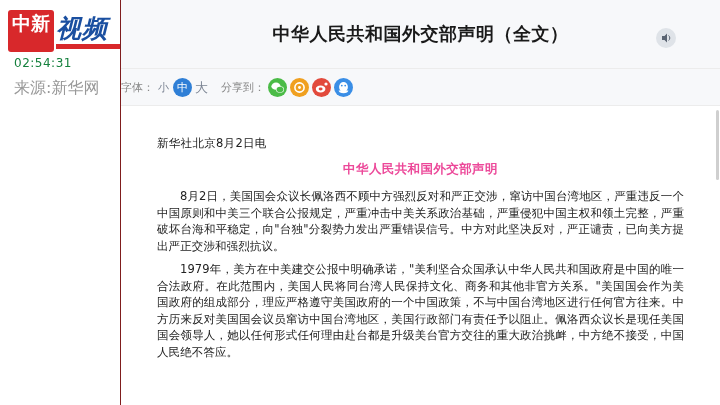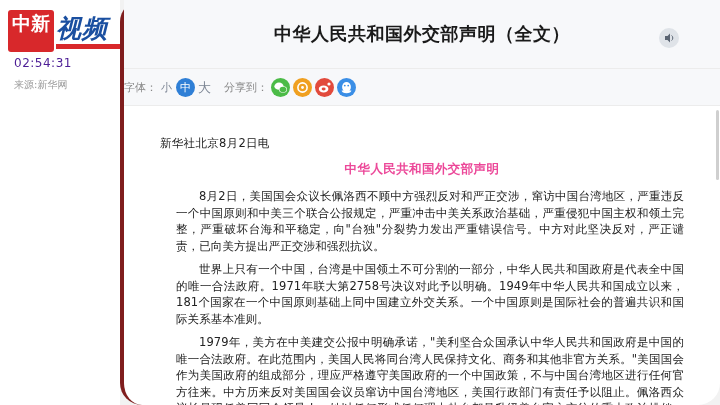--- a/index.html
+++ b/index.html
@@ -61,38 +61,37 @@
   .logo-underline {
     position: absolute;
     left: 48px; top: 34px;
     width: 64px; height: 5px;
     background: #d8282b;
   }
   .timestamp {
     position: absolute;
     left: 14px; top: 56px;
     font-size: 12px;
-    color: #4c1d95;
+    color: #15803d;
     letter-spacing: 0.5px;
   }
   .source {
     position: absolute;
     left: 14px; top: 78px;
-    font-size: 10px;
+    font-size: 16px;
     color: #999999;
   }
   
   .content {
     position: absolute;
     left: 120px; top: 0;
     width: 600px; height: 405px;
     background: #ffffff;
-    border-left: 4px solid #7f1d1d;
+    border-left: 1px solid #7f1d1d;
     box-sizing: border-box;
-    border-radius: 22px;
   }
   .header {
     position: relative;
     height: 68px;
     background: #f7f8fa;
     border-bottom: 1px solid #ececec;
   }
   .title {
     position: absolute;
     left: 0; right: 0; top: 22px;
@@ -173,21 +172,21 @@
   }
   .sub-title {
     text-align: center;
     font-size: 12.5px;
     font-weight: bold;
     color: #ec4899;
     margin-bottom: 10px;
     letter-spacing: 0.4px;
   }
   p.para {
-    margin: 0 0 7px 16px;
+    margin: 0 0 7px 0;
     font-size: 11.5px;
     line-height: 16.5px;
     color: #222222;
     text-align: justify;
     text-indent: 2em;
     letter-spacing: 0.1px;
   }
   .scrollbar {
     position: absolute;
     right: 1px; top: 110px;
@@ -263,19 +262,18 @@
             <circle cx="11.2" cy="7.6" r="0.9" fill="#3a8ee6"></circle>
           </svg>
         </span>
       </div>
     </div>
 
     <div class="article">
       <div class="dateline">新华社北京8月2日电</div>
       <div class="sub-title">中华人民共和国外交部声明</div>
       <p class="para">8月2日，美国国会众议长佩洛西不顾中方强烈反对和严正交涉，窜访中国台湾地区，严重违反一个中国原则和中美三个联合公报规定，严重冲击中美关系政治基础，严重侵犯中国主权和领土完整，严重破坏台海和平稳定，向"台独"分裂势力发出严重错误信号。中方对此坚决反对，严正谴责，已向美方提出严正交涉和强烈抗议。</p>
-      <p class="para">世界上只有一个中国，台湾是中国领土不可分割的一部分，中华人民共和国政府是代表全中国的唯一合法政府。1971年联大第2758号决议对此予以明确。1949年中华人民共和国成立以来，181个国家在一个中国原则基础上同中国建立外交关系。一个中国原则是国际社会的普遍共识和国际关系基本准则。</p>
       <p class="para">1979年，美方在中美建交公报中明确承诺，"美利坚合众国承认中华人民共和国政府是中国的唯一合法政府。在此范围内，美国人民将同台湾人民保持文化、商务和其他非官方关系。"美国国会作为美国政府的组成部分，理应严格遵守美国政府的一个中国政策，不与中国台湾地区进行任何官方往来。中方历来反对美国国会议员窜访中国台湾地区，美国行政部门有责任予以阻止。佩洛西众议长是现任美国国会领导人，她以任何形式任何理由赴台都是升级美台官方交往的重大政治挑衅，中方绝不接受，中国人民绝不答应。</p>
     </div>
 
     <div class="scrollbar"></div>
   </div>
 </div>
 
 </body></html>

